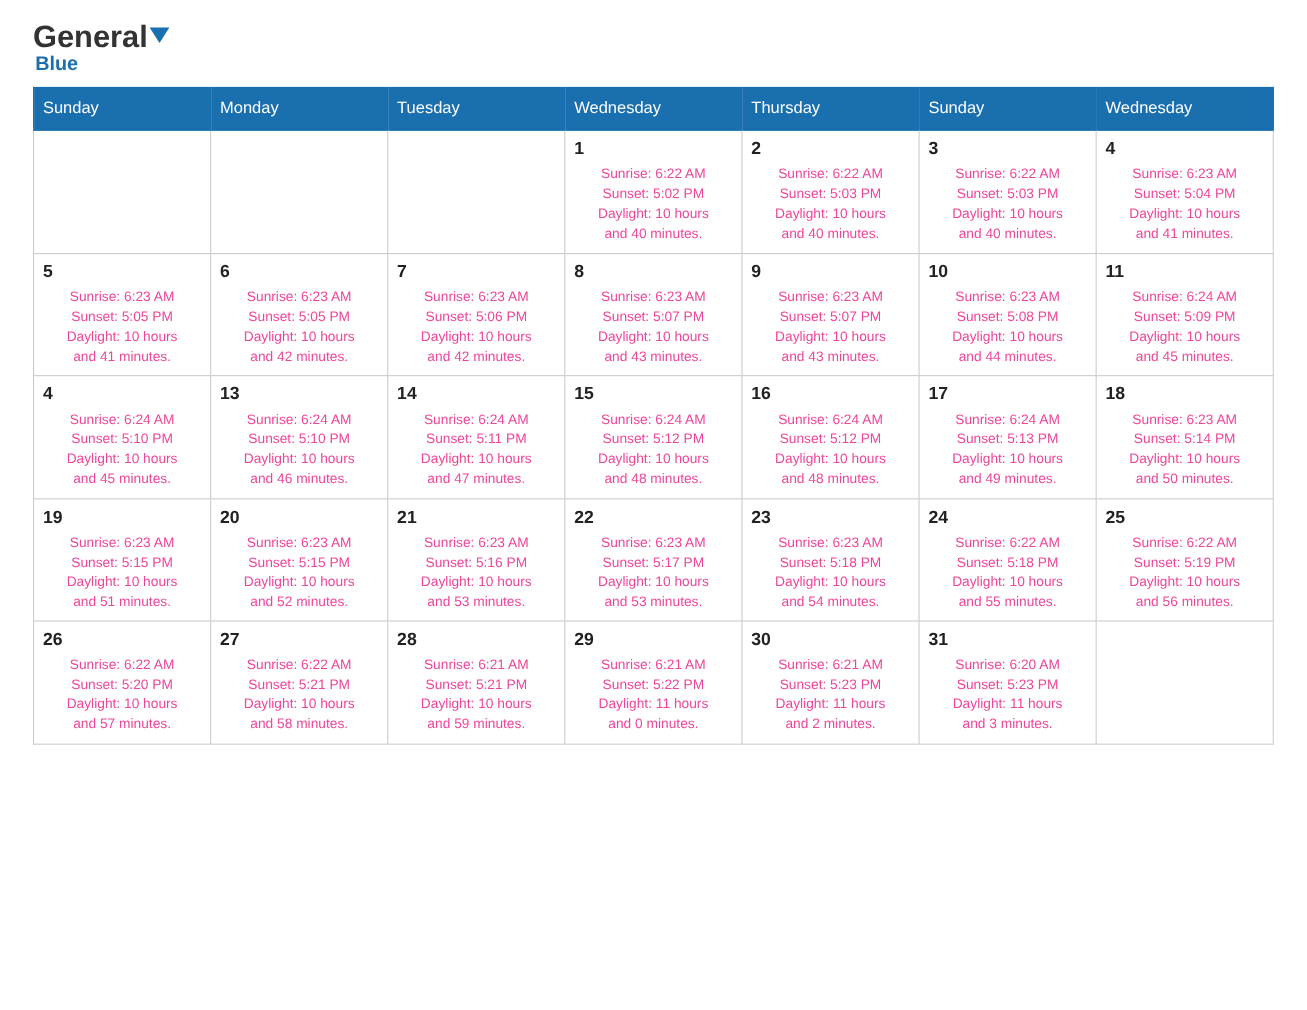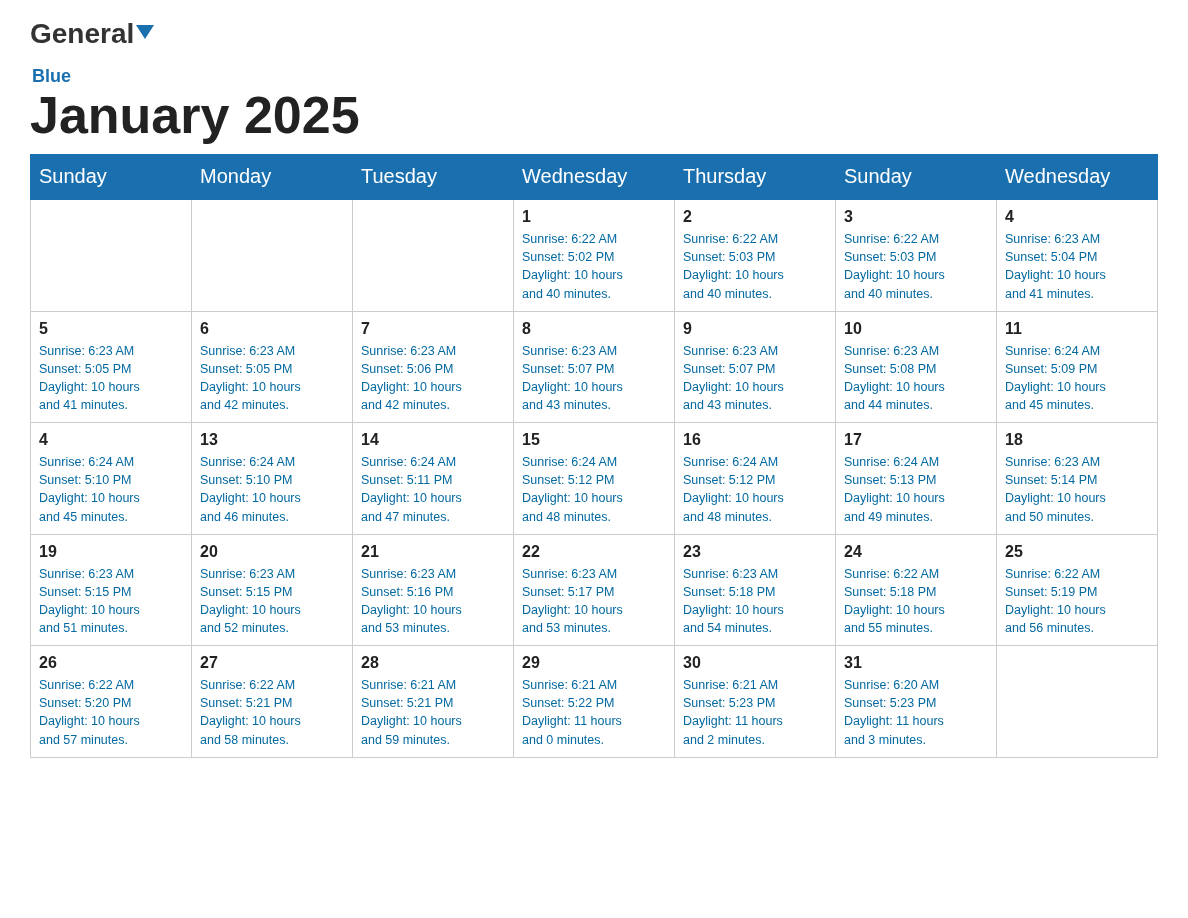--- a/index.html
+++ b/index.html
@@ -8,21 +8,20 @@
       background: #fff;
       padding: 20px 30px;
       width: 1188px;
       min-height: 918px;
     }
     .header-area {
       display: flex;
       justify-content: space-between;
       align-items: flex-start;
       margin-bottom: 10px;
-      flex-direction: column;
     }
     .logo {
       display: flex;
       flex-direction: column;
       align-items: flex-start;
     }
     .logo-text {
       font-size: 28px;
       font-weight: bold;
       color: #333;
@@ -37,21 +36,21 @@
       border-top: 14px solid #1a6faf;
       margin-left: 2px;
       vertical-align: middle;
       position: relative;
       top: -4px;
     }
     .logo-blue-text {
       color: #1a6faf;
       font-size: 18px;
       font-weight: bold;
-      margin-top: 18px;
+      margin-top: 0;
       margin-left: 2px;
     }
     .title-area {
       text-align: right;
     }
     .month-title {
       font-size: 52px;
       font-weight: bold;
       color: #222;
       line-height: 1.1;
@@ -62,21 +61,21 @@
       margin-top: 4px;
     }
     .calendar {
       width: 100%;
       border-collapse: collapse;
       margin-top: 10px;
     }
     .calendar th {
       background-color: #1a6faf;
       color: #fff;
-      font-size: 20px;
+      font-size: 15px;
       font-weight: normal;
       padding: 10px 8px;
       text-align: left;
       border: 1px solid #1a6faf;
     }
     .calendar td {
       border: 1px solid #ccc;
       vertical-align: top;
       padding: 8px;
       width: 14.28%;
@@ -86,22 +85,23 @@
     }
     .day-number {
       font-size: 16px;
       font-weight: bold;
       color: #222;
       margin-bottom: 4px;
       display: block;
     }
     .day-info {
       font-size: 12.5px;
-      color: #0369a1;
+      color: #ec4899;
       line-height: 1.45;
+      text-align: center;
     }
     .empty-cell {
       background: #fff;
     }
     tr:first-child td {
       border-top: 2px solid #1a6faf;
     }
     tbody tr td {
       border-top: 1.5px solid #1a6faf;
     }
@@ -110,21 +110,20 @@
 <body>
 
 <div class="header-area">
   <div class="logo">
     <div class="logo-text">
       General<span class="logo-triangle"></span>
     </div>
     <div class="logo-blue-text">Blue</div>
   </div>
   <div class="title-area">
-    <div class="month-title">January 2025</div>
   </div>
 </div>
 
 <table class="calendar">
   <thead>
     <tr>
     <th>Sunday</th>
         <th>Monday</th>
         <th>Tuesday</th>
         <th>Wednesday</th>

